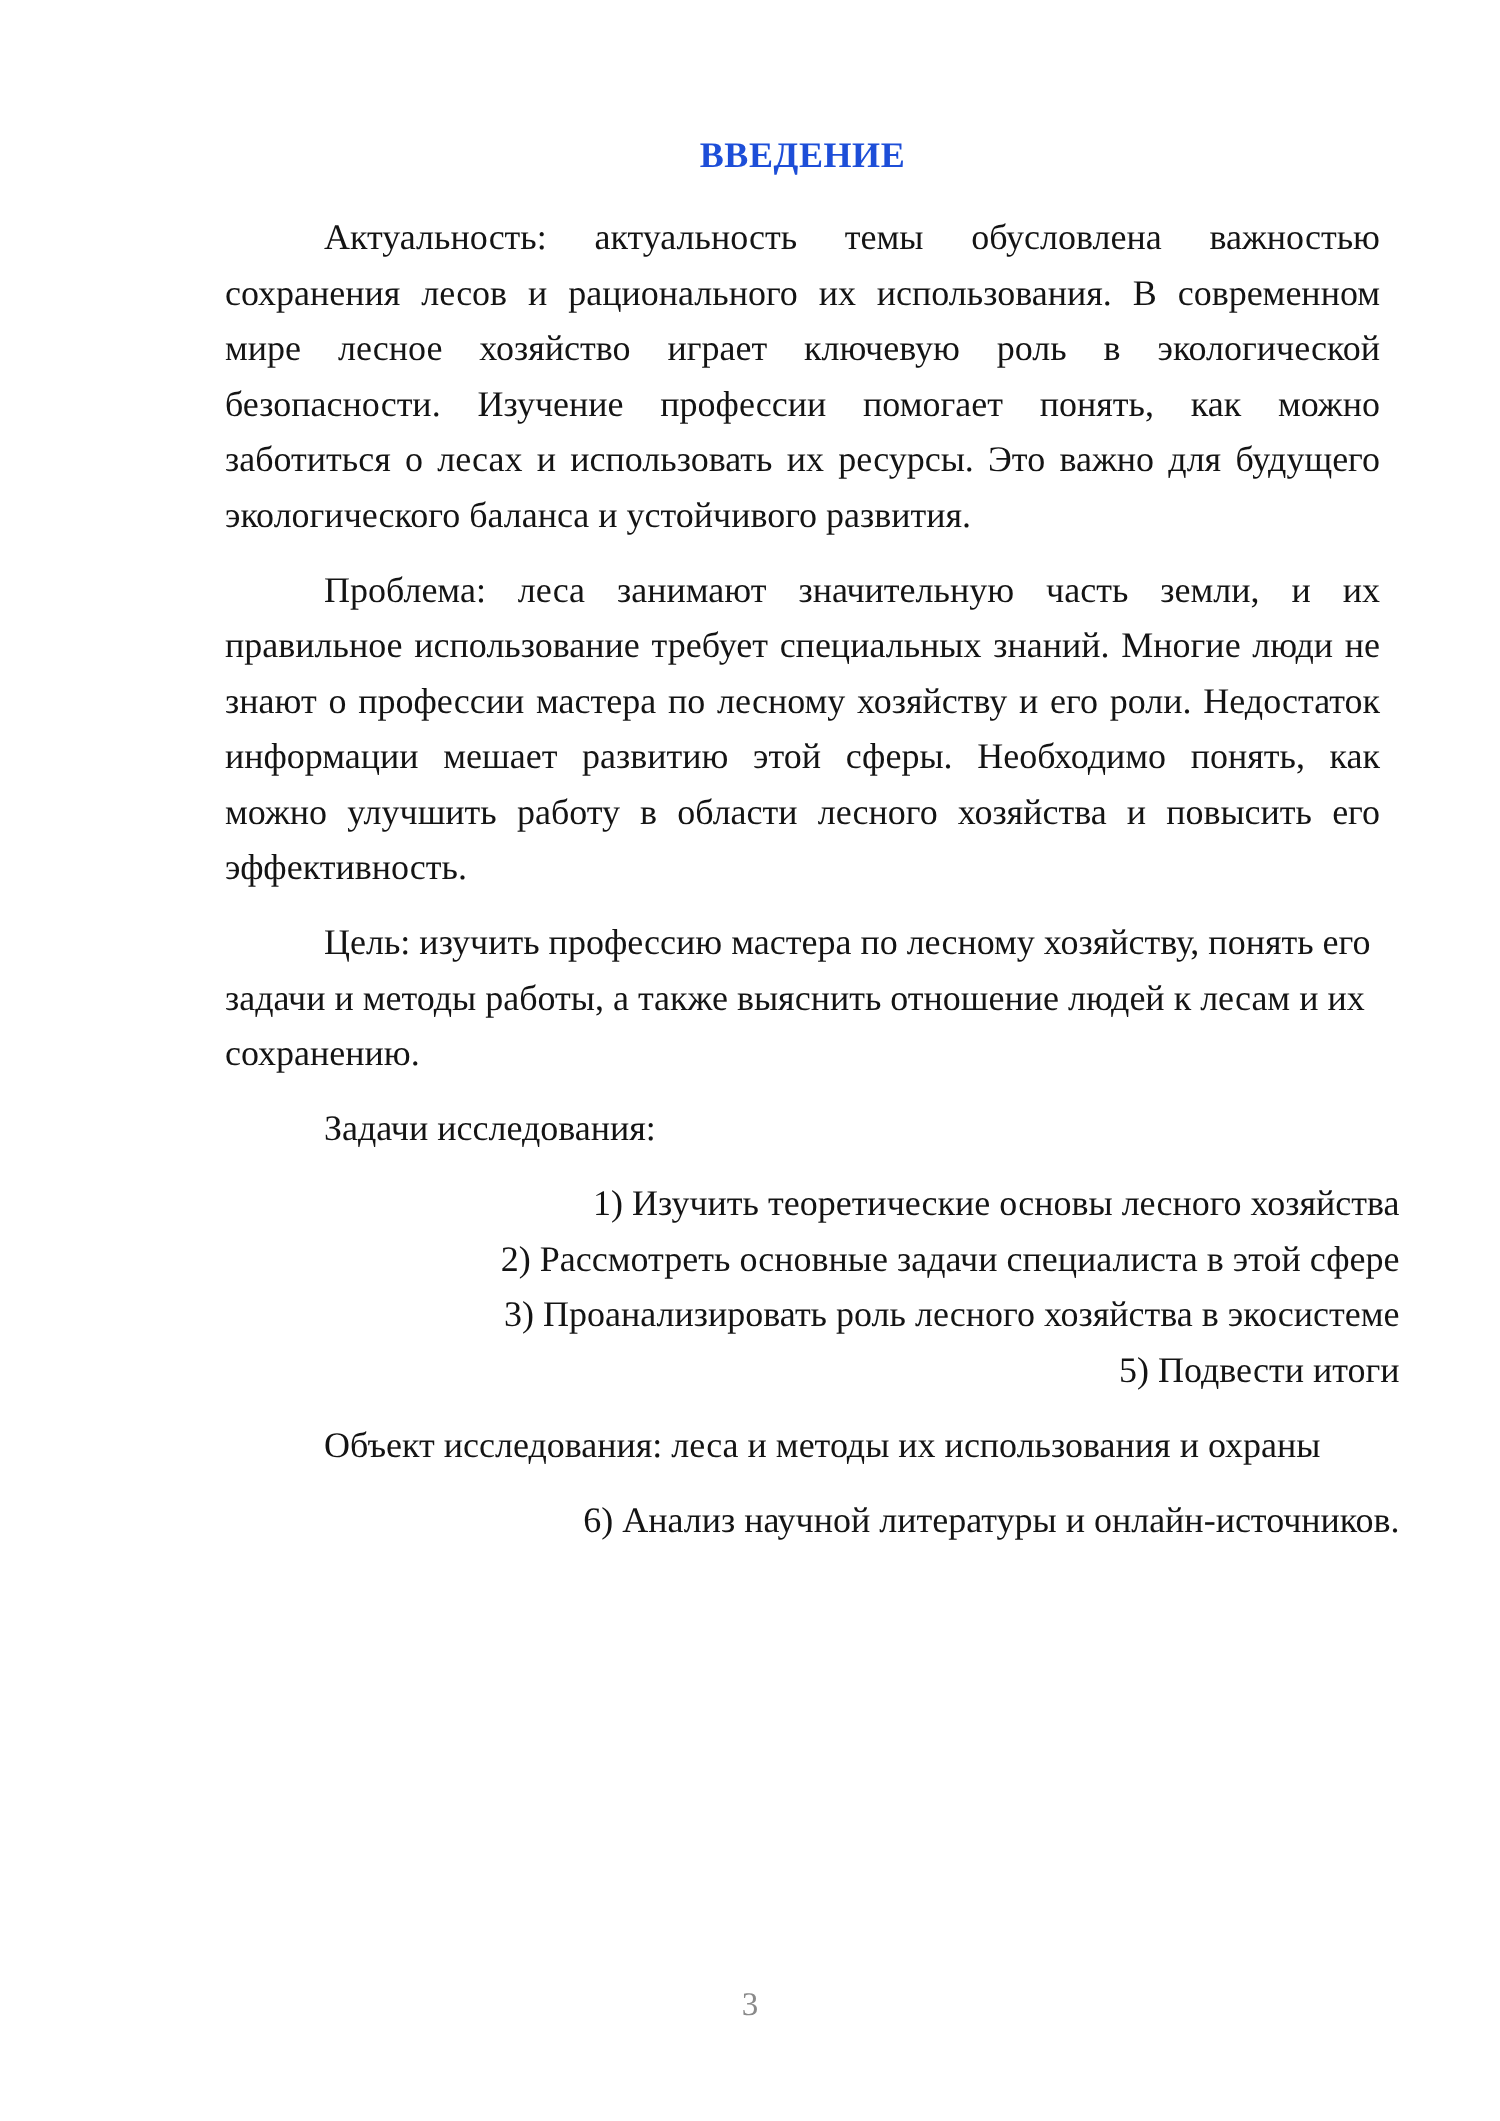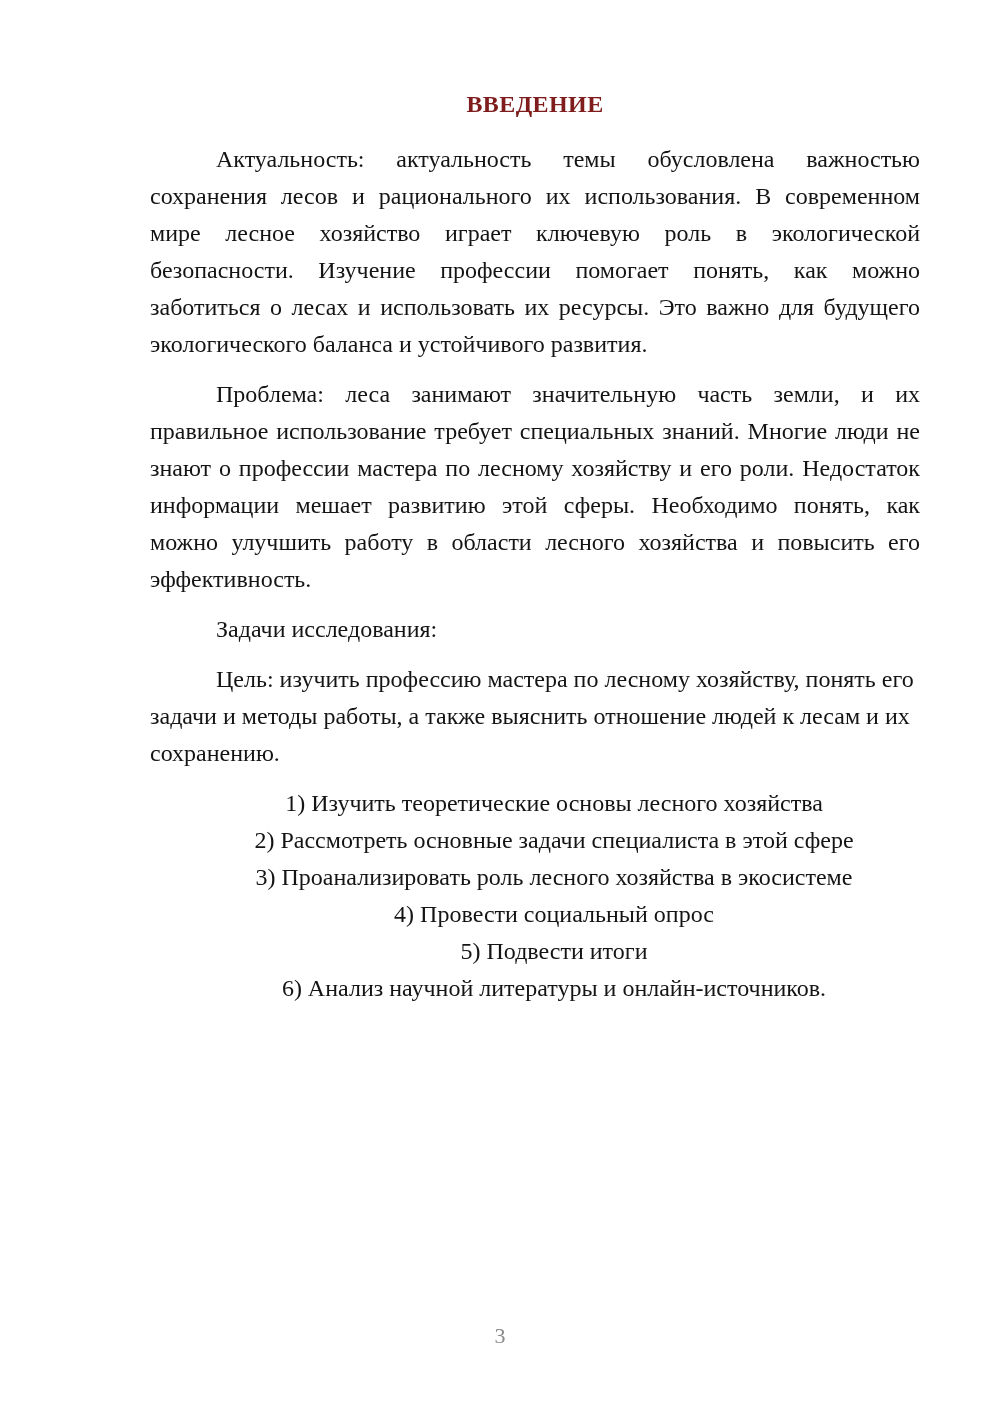--- a/index.html
+++ b/index.html
@@ -33,42 +33,42 @@
     width: 796px;
   }
 
   .doc-title {
     font-size: 24px;
     font-weight: bold;
     text-align: center;
     letter-spacing: 0.4px;
     line-height: 37px;
     margin: 0 0 18px 0;
-    color: #7f1d1d;
+    color: #1d4ed8;
   }
 
   p.body-par {
     font-size: 24px;
     line-height: 37px;
     text-align: justify;
     text-justify: inter-word;
     text-indent: 66px;
     margin: 13px;
     color: #141414;
     hyphens: none;
   }
 
   p.body-par.last-left {
     text-align: left;
   }
 
   p.list-item {
     font-size: 24px;
     line-height: 37px;
-    text-align: center;
+    text-align: right;
     margin: 0;
     padding-left: 38px;
     text-indent: 0;
     color: #141414;
   }
 
   .page-number {
     position: absolute;
     left: 0;
     top: 1322px;
@@ -84,34 +84,34 @@
 
 <div class="page">
   <div class="content">
 
     <h1 class="doc-title">ВВЕДЕНИЕ</h1>
 
     <p class="body-par">Актуальность: актуальность темы обусловлена важностью сохранения лесов и рационального их использования. В современном мире лесное хозяйство играет ключевую роль в экологической безопасности. Изучение профессии помогает понять, как можно заботиться о лесах и использовать их ресурсы. Это важно для будущего экологического баланса и устойчивого развития.</p>
 
     <p class="body-par">Проблема: леса занимают значительную часть земли, и их правильное использование требует специальных знаний. Многие люди не знают о профессии мастера по лесному хозяйству и его роли. Недостаток информации мешает развитию этой сферы. Необходимо понять, как можно улучшить работу в области лесного хозяйства и повысить его эффективность.</p>
 
+    <p class="body-par last-left">Цель: изучить профессию мастера по лесному хозяйству, понять его задачи и методы работы, а также выяснить отношение людей к лесам и их сохранению.</p>
+
     <p class="body-par last-left">Задачи исследования:</p>
-
-    <p class="body-par last-left">Цель: изучить профессию мастера по лесному хозяйству, понять его задачи и методы работы, а также выяснить отношение людей к лесам и их сохранению.</p>
 
     <p class="list-item">1) Изучить теоретические основы лесного хозяйства</p>
 
     <p class="list-item">2) Рассмотреть основные задачи специалиста в этой сфере</p>
 
     <p class="list-item">3) Проанализировать роль лесного хозяйства в экосистеме</p>
 
-    <p class="list-item">4) Провести социальный опрос</p>
 
     <p class="list-item">5) Подвести итоги</p>
 
+    <p class="body-par last-left">Объект исследования: леса и методы их использования и охраны</p>
 
 
 
 
     <p class="list-item">6) Анализ научной литературы и онлайн-источников.</p>
 
   </div>
 
   <div class="page-number">3</div>
 </div>

